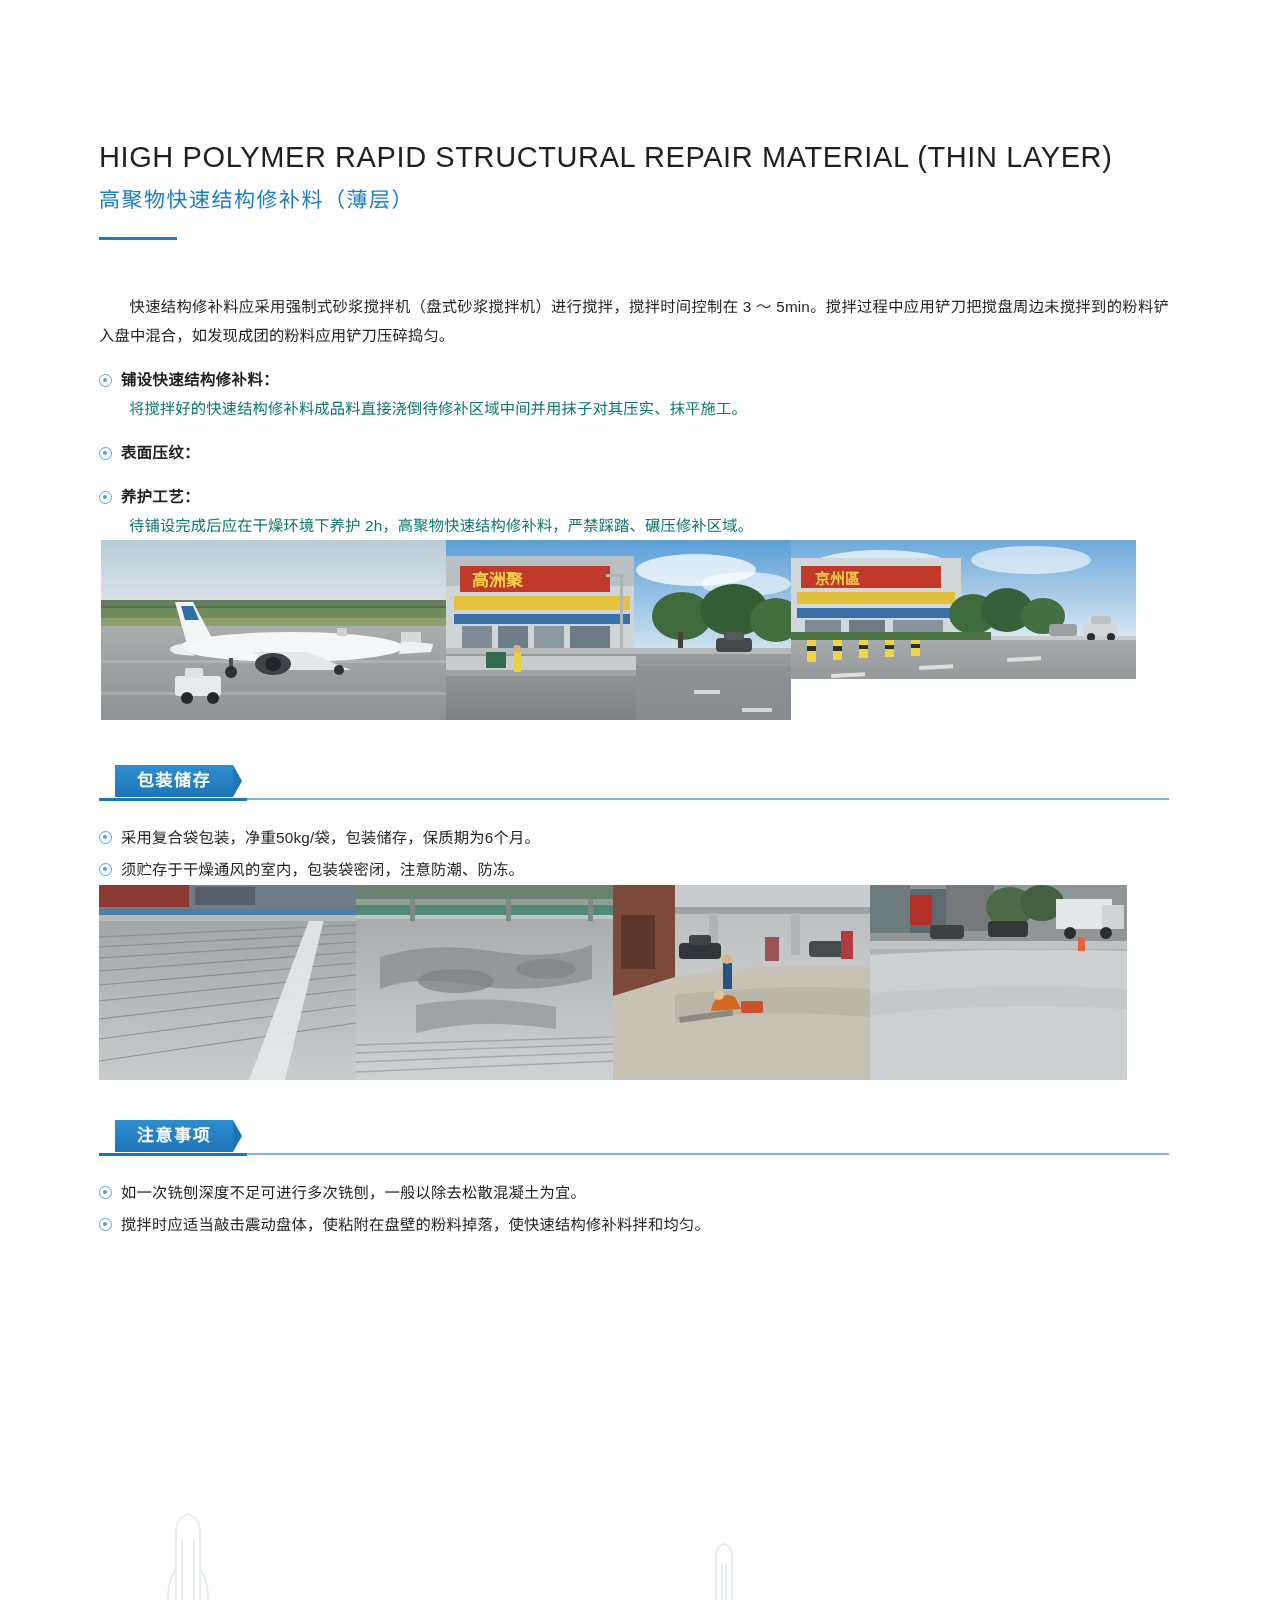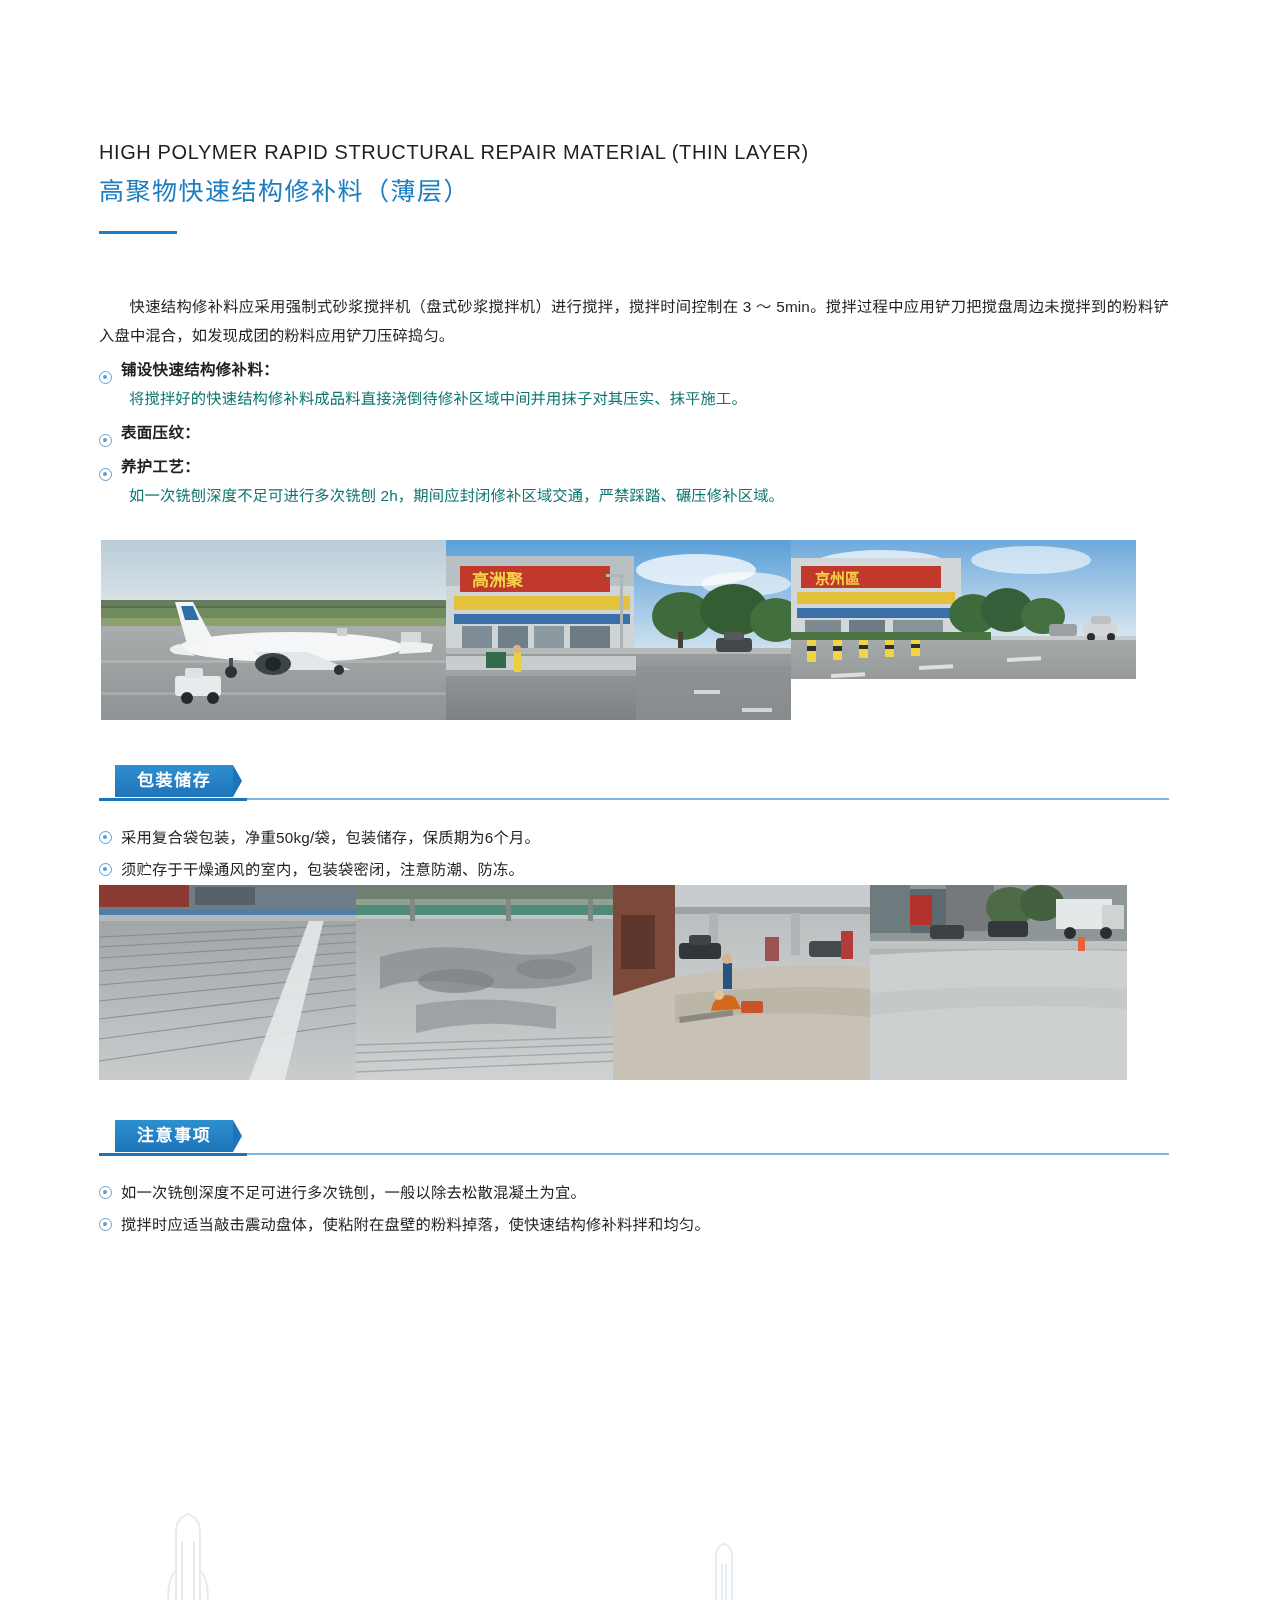--- a/index.html
+++ b/index.html
@@ -27,30 +27,30 @@
   }
 
   
   .header {
     position: absolute;
     left: 99px;
     top: 140px;
     width: 1070px;
   }
   .title-en {
-    font-size: 20px;
+    font-size: 29px;
     letter-spacing: 0.6px;
     color: #231f20;
     font-weight: 400;
     line-height: 1.2;
     white-space: nowrap;
   }
   .title-cn {
     margin-top: 12px;
-    font-size: 25px;
+    font-size: 21px;
     color: #1b7ec2;
     letter-spacing: 1.5px;
     font-weight: 500;
     line-height: 1.25;
   }
   .title-rule {
     margin-top: 24px;
     width: 78px;
     height: 3px;
     background: #1b7ec2;
@@ -68,22 +68,22 @@
     font-size: 15.3px;
     line-height: 29px;
     color: #231f20;
     text-align: justify;
     letter-spacing: 0.15px;
   }
   p.para.indent { text-indent: 2em; }
 
   .bullet-line {
     display: flex;
-    align-items: flex-end;
-    margin-top: 6px;
+    align-items: flex-start;
+    margin-top: 16px;
   }
   .bullet-dot {
     flex: 0 0 auto;
     width: 13px;
     height: 13px;
     border: 1.6px solid #5a9fd4;
     border-radius: 50%;
     position: relative;
     margin-top: 8px;
     margin-right: 9px;
@@ -231,21 +231,21 @@
 
     <div class="bullet-line">
       <span class="bullet-dot"></span>
       <span class="bullet-label">表面压纹：</span>
     </div>
 
     <div class="bullet-line">
       <span class="bullet-dot"></span>
       <span class="bullet-label">养护工艺：</span>
     </div>
-    <p class="sub-para">如一次铣刨深度不足可进行多次铣刨 2h，期间应封闭修补区域交通，严禁踩踏、碾压修补区域。</p>
+    <p class="sub-para">待铺设完成后应在干燥环境下养护 2h，高聚物快速结构修补料，严禁踩踏、碾压修补区域。</p>
 
   </div>
 
   <div class="img-row row1">
 
     <div class="photo p1">
       <svg width="345" height="180" viewBox="0 0 345 180" preserveAspectRatio="none">
         <defs>
           <linearGradient id="sky1" x1="0" y1="0" x2="0" y2="1">
             <stop offset="0%" stop-color="#b9ccd8"></stop>

